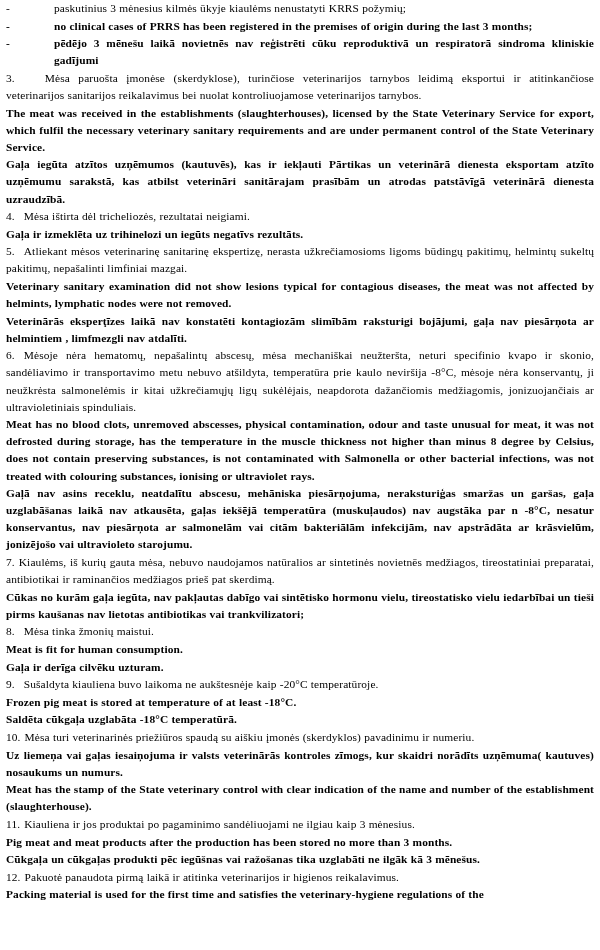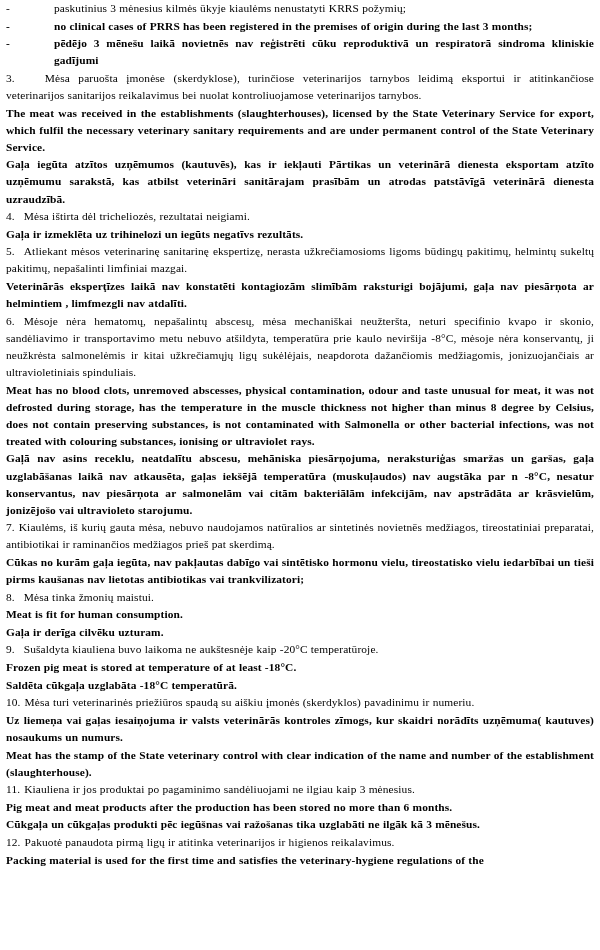--- a/index.html
+++ b/index.html
@@ -103,20 +103,21 @@
 
     <p class="para lv"><span>Gaļa iegūta atzītos uzņēmumos (kautuvēs),  kas ir iekļauti Pārtikas un veterinārā dienesta eksportam atzīto uzņēmumu sarakstā,  kas atbilst veterināri sanitārajam prasībām un atrodas patstāvīgā veterinārā dienesta uzraudzībā.</span></p>
 
     <p class="para lt numbered"><span class="num">4.</span><span class="gap-small"></span><span>Mėsa ištirta dėl tricheliozės, rezultatai neigiami.</span></p>
 
 
     <p class="para lv"><span>Gaļa ir izmeklēta uz trihinelozi un iegūts negatīvs rezultāts.</span></p>
 
     <p class="para lt numbered"><span class="num">5.</span><span class="gap-small"></span><span>Atliekant mėsos veterinarinę sanitarinę ekspertizę, nerasta užkrečiamosioms ligoms būdingų pakitimų, helmintų sukeltų pakitimų, nepašalinti limfiniai mazgai.</span></p>
 
+    <p class="para en"><span>Veterinary sanitary examination did not show lesions typical for contagious diseases, the meat was not affected by helmints, lymphatic nodes were not removed.</span></p>
 
     <p class="para lv"><span>Veterinārās eksperţīzes laikā nav konstatēti kontagiozām slimībām raksturigi bojājumi, gaļa nav piesārņota  ar helmintiem , limfmezgli nav atdalīti.</span></p>
 
     <p class="para lt numbered"><span class="num">6.</span><span class="gap-small"></span><span>Mėsoje nėra hematomų, nepašalintų abscesų, mėsa mechaniškai neužteršta, neturi specifinio kvapo ir skonio, sandėliavimo ir transportavimo metu nebuvo atšildyta, temperatūra prie kaulo neviršija -8°C, mėsoje nėra konservantų, ji neužkrėsta salmonelėmis ir kitai užkrečiamųjų ligų sukėlėjais, neapdorota dažančiomis medžiagomis, jonizuojančiais ar ultravioletiniais spinduliais.</span></p>
 
     <p class="para en"><span>Meat has no blood clots, unremoved abscesses, physical contamination, odour and taste unusual for meat, it was not defrosted during storage, has the temperature in the muscle thickness not higher than minus 8 degree by Celsius, does not contain preserving substances, is not contaminated with Salmonella or other bacterial infections, was not treated with colouring substances, ionising or ultraviolet rays.</span></p>
 
     <p class="para lv"><span>Gaļā nav asins receklu, neatdalītu abscesu, mehāniska piesārņojuma, neraksturiģas smaržas un garšas, gaļa uzglabāšanas laikā nav atkausēta, gaļas iekšējā temperatūra (muskuļaudos) nav augstāka par n -8°C, nesatur konservantus, nav piesārņota ar salmonelām vai citām bakteriālām infekcijām, nav apstrādāta ar krāsvielūm, jonizējošo vai ultravioleto starojumu.</span></p>
 
     <p class="para lt numbered"><span class="num">7.</span><span class="gap-tiny"></span><span>Kiaulėms, iš kurių gauta mėsa, nebuvo naudojamos natūralios ar sintetinės novietnēs medžiagos, tireostatiniai preparatai, antibiotikai ir raminančios medžiagos prieš pat skerdimą.</span></p>
@@ -137,22 +138,22 @@
     <p class="para lv"><span>Saldēta cūkgaļa uzglabāta -18°C temperatūrā.</span></p>
 
     <p class="para lt numbered"><span class="num">10.</span><span class="gap-tiny"></span><span>Mėsa turi veterinarinės priežiūros spaudą su aiškiu įmonės (skerdyklos) pavadinimu ir numeriu.</span></p>
 
     <p class="para lv"><span>Uz liemeņa vai gaļas iesaiņojuma ir valsts veterinārās kontroles zīmogs, kur skaidri norādīts uzņēmuma( kautuves) nosaukums un numurs.</span></p>
 
     <p class="para en"><span>Meat has the stamp of the State veterinary control with clear indication of the name and number of the establishment (slaughterhouse).</span></p>
 
     <p class="para lt numbered"><span class="num">11.</span><span class="gap-tiny"></span><span>Kiauliena ir jos produktai po pagaminimo sandėliuojami ne ilgiau kaip 3 mėnesius.</span></p>
 
-    <p class="para en"><span>Pig meat and meat products after the production has been stored no more than 6 months.</span></p>
+    <p class="para en"><span>Pig meat and meat products after the production has been stored no more than 3 months.</span></p>
 
     <p class="para lv"><span>Cūkgaļa un cūkgaļas produkti pēc iegūšnas  vai ražošanas tika uzglabāti ne ilgāk kā 3 mēnešus.</span></p>
 
-    <p class="para lt numbered"><span class="num">12.</span><span class="gap-tiny"></span><span>Pakuotė panaudota pirmą ligų ir atitinka veterinarijos ir higienos reikalavimus.</span></p>
+    <p class="para lt numbered"><span class="num">12.</span><span class="gap-tiny"></span><span>Pakuotė panaudota pirmą laikā ir atitinka veterinarijos ir higienos reikalavimus.</span></p>
 
     <p class="para en tail"><span>Packing material is used for the first time and satisfies the veterinary-hygiene regulations of the</span></p>
 
   </div>
 </div>
 
 </body></html>

